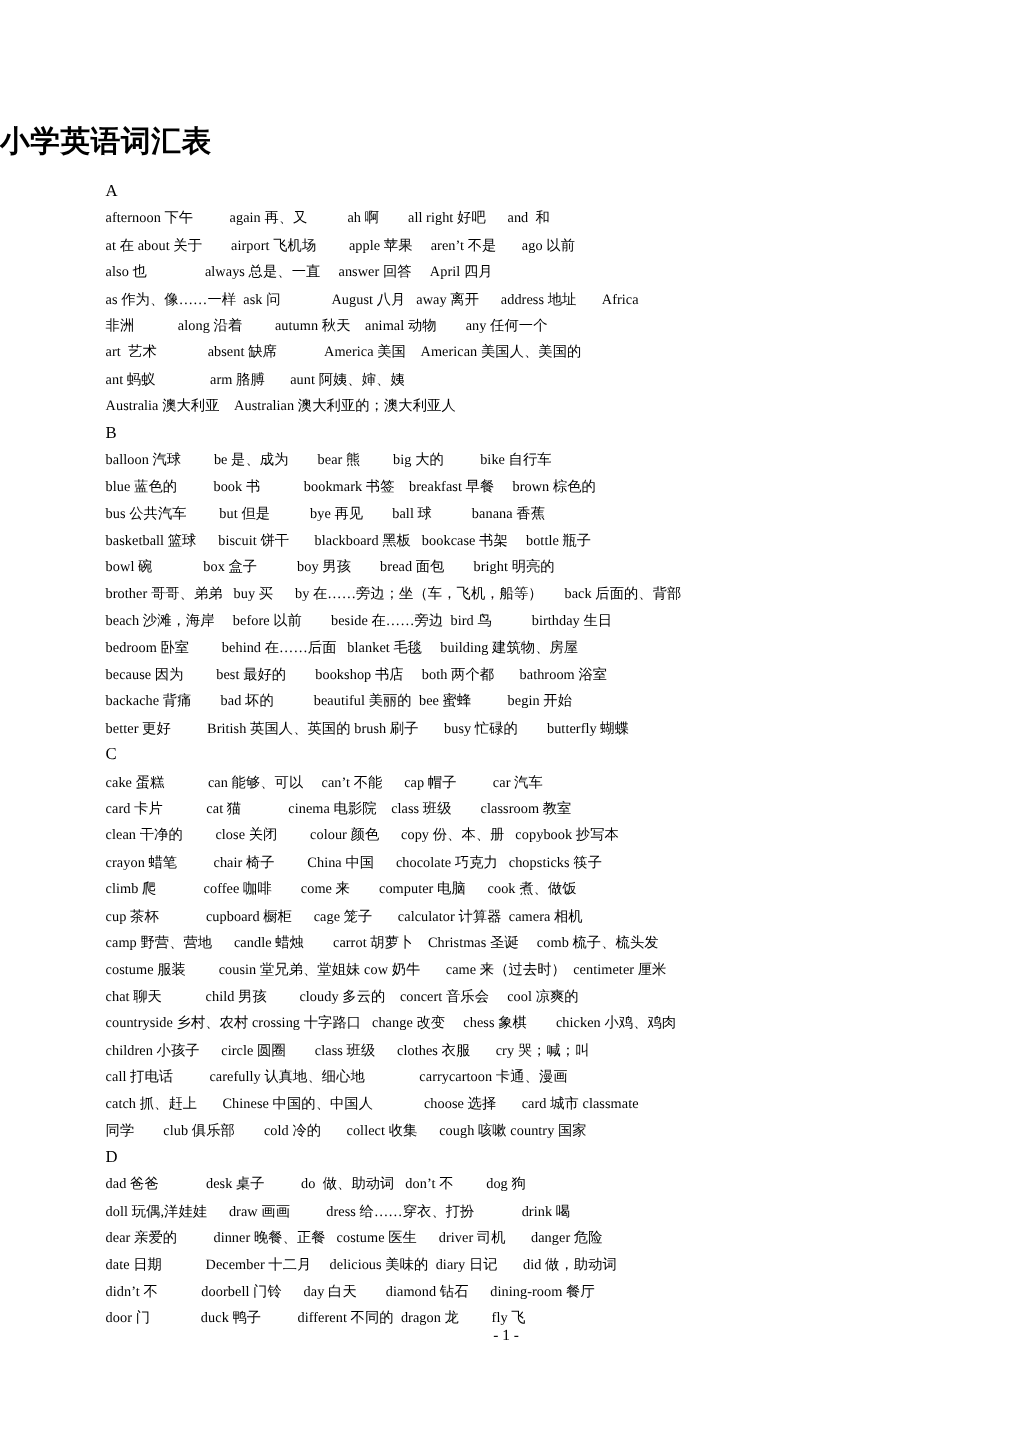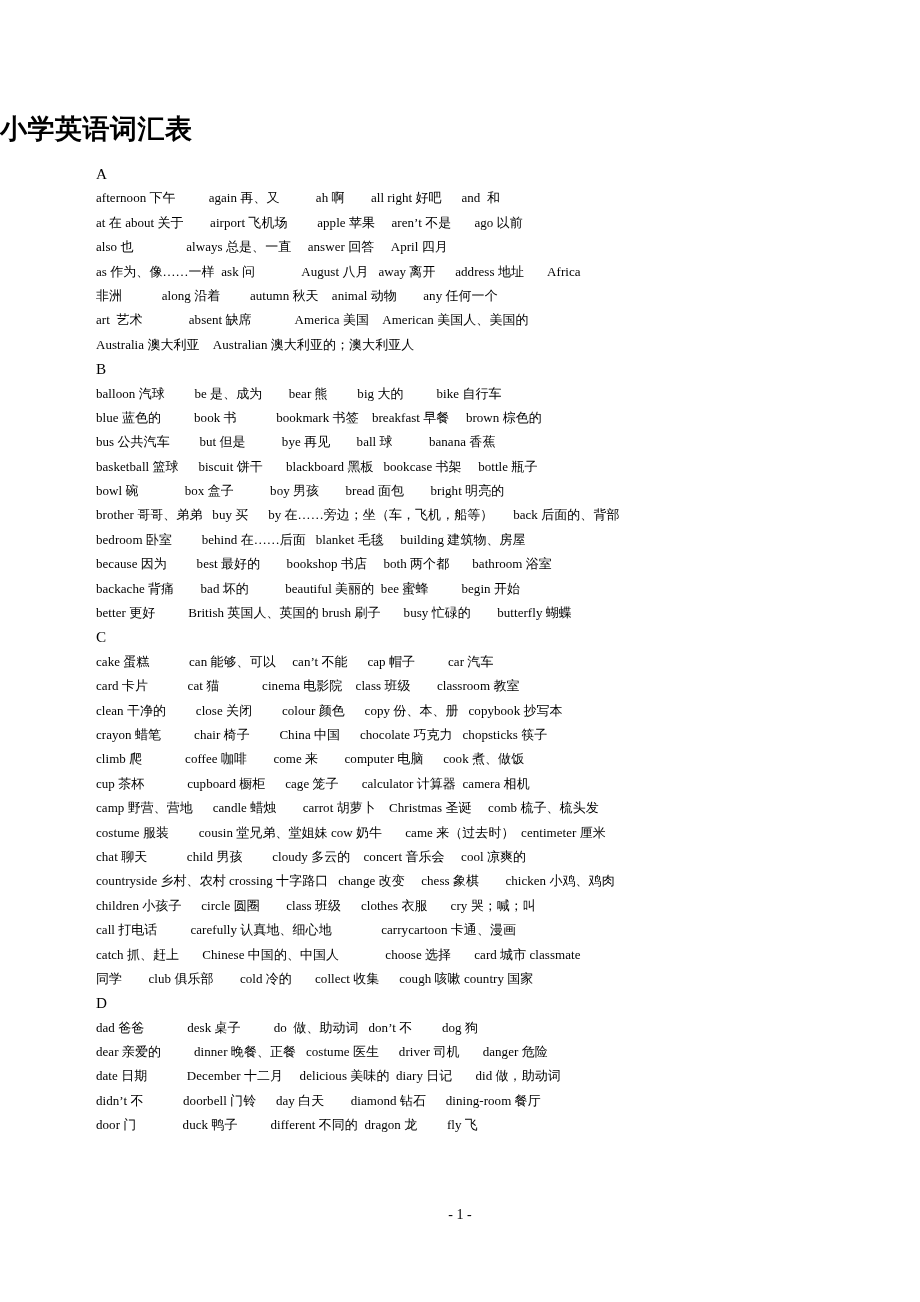--- a/index.html
+++ b/index.html
@@ -72,28 +72,30 @@
   <div class="doc-title">小学英语词汇表</div>
 
   <div class="body-block">
       <div class="letter-head">A</div>
       <div class="line">afternoon 下午          again 再、又           ah 啊        all right 好吧      and  和</div>
       <div class="line">at 在 about 关于        airport 飞机场         apple 苹果     aren’t 不是       ago 以前</div>
       <div class="line">also 也                always 总是、一直     answer 回答     April 四月</div>
       <div class="line">as 作为、像……一样  ask 问              August 八月   away 离开      address 地址       Africa</div>
       <div class="line">非洲            along 沿着         autumn 秋天    animal 动物        any 任何一个</div>
       <div class="line">art  艺术              absent 缺席             America 美国    American 美国人、美国的</div>
+      <div class="line">ant 蚂蚁               arm 胳膊       aunt 阿姨、婶、姨</div>
       <div class="line">Australia 澳大利亚    Australian 澳大利亚的；澳大利亚人</div>
       <div class="letter-head">B</div>
       <div class="line">balloon 汽球         be 是、成为        bear 熊         big 大的          bike 自行车</div>
       <div class="line">blue 蓝色的          book 书            bookmark 书签    breakfast 早餐     brown 棕色的</div>
       <div class="line">bus 公共汽车         but 但是           bye 再见        ball 球           banana 香蕉</div>
       <div class="line">basketball 篮球      biscuit 饼干       blackboard 黑板   bookcase 书架     bottle 瓶子</div>
       <div class="line">bowl 碗              box 盒子           boy 男孩        bread 面包        bright 明亮的</div>
       <div class="line">brother 哥哥、弟弟   buy 买      by 在……旁边；坐（车，飞机，船等）      back 后面的、背部</div>
+      <div class="line">beach 沙滩，海岸     before 以前        beside 在……旁边  bird 鸟           birthday 生日</div>
       <div class="line">bedroom 卧室         behind 在……后面   blanket 毛毯     building 建筑物、房屋</div>
       <div class="line">because 因为         best 最好的        bookshop 书店     both 两个都       bathroom 浴室</div>
       <div class="line">backache 背痛        bad 坏的           beautiful 美丽的  bee 蜜蜂          begin 开始</div>
       <div class="line">better 更好          British 英国人、英国的 brush 刷子       busy 忙碌的        butterfly 蝴蝶</div>
       <div class="letter-head">C</div>
       <div class="line">cake 蛋糕            can 能够、可以     can’t 不能      cap 帽子          car 汽车</div>
       <div class="line">card 卡片            cat 猫             cinema 电影院    class 班级        classroom 教室</div>
       <div class="line">clean 干净的         close 关闭         colour 颜色      copy 份、本、册   copybook 抄写本</div>
       <div class="line">crayon 蜡笔          chair 椅子         China 中国      chocolate 巧克力   chopsticks 筷子</div>
       <div class="line">climb 爬             coffee 咖啡        come 来        computer 电脑      cook 煮、做饭</div>
@@ -101,20 +103,21 @@
       <div class="line">camp 野营、营地      candle 蜡烛        carrot 胡萝卜    Christmas 圣诞     comb 梳子、梳头发</div>
       <div class="line">costume 服装         cousin 堂兄弟、堂姐妹 cow 奶牛       came 来（过去时）  centimeter 厘米</div>
       <div class="line">chat 聊天            child 男孩         cloudy 多云的    concert 音乐会     cool 凉爽的</div>
       <div class="line">countryside 乡村、农村 crossing 十字路口   change 改变     chess 象棋        chicken 小鸡、鸡肉</div>
       <div class="line">children 小孩子      circle 圆圈        class 班级      clothes 衣服       cry 哭；喊；叫</div>
       <div class="line">call 打电话          carefully 认真地、细心地               carrycartoon 卡通、漫画</div>
       <div class="line">catch 抓、赶上       Chinese 中国的、中国人              choose 选择       card 城市 classmate</div>
       <div class="line">同学        club 俱乐部        cold 冷的       collect 收集      cough 咳嗽 country 国家</div>
       <div class="letter-head">D</div>
       <div class="line">dad 爸爸             desk 桌子          do  做、助动词   don’t 不         dog 狗</div>
+      <div class="line">doll 玩偶,洋娃娃      draw 画画          dress 给……穿衣、打扮             drink 喝</div>
       <div class="line">dear 亲爱的          dinner 晚餐、正餐   costume 医生      driver 司机       danger 危险</div>
       <div class="line">date 日期            December 十二月     delicious 美味的  diary 日记       did 做，助动词</div>
       <div class="line">didn’t 不            doorbell 门铃      day 白天        diamond 钻石      dining-room 餐厅</div>
       <div class="line">door 门              duck 鸭子          different 不同的  dragon 龙         fly 飞</div>
     </div>
 
   <div class="page-footer">- 1 -</div>
 
 </div>
 

